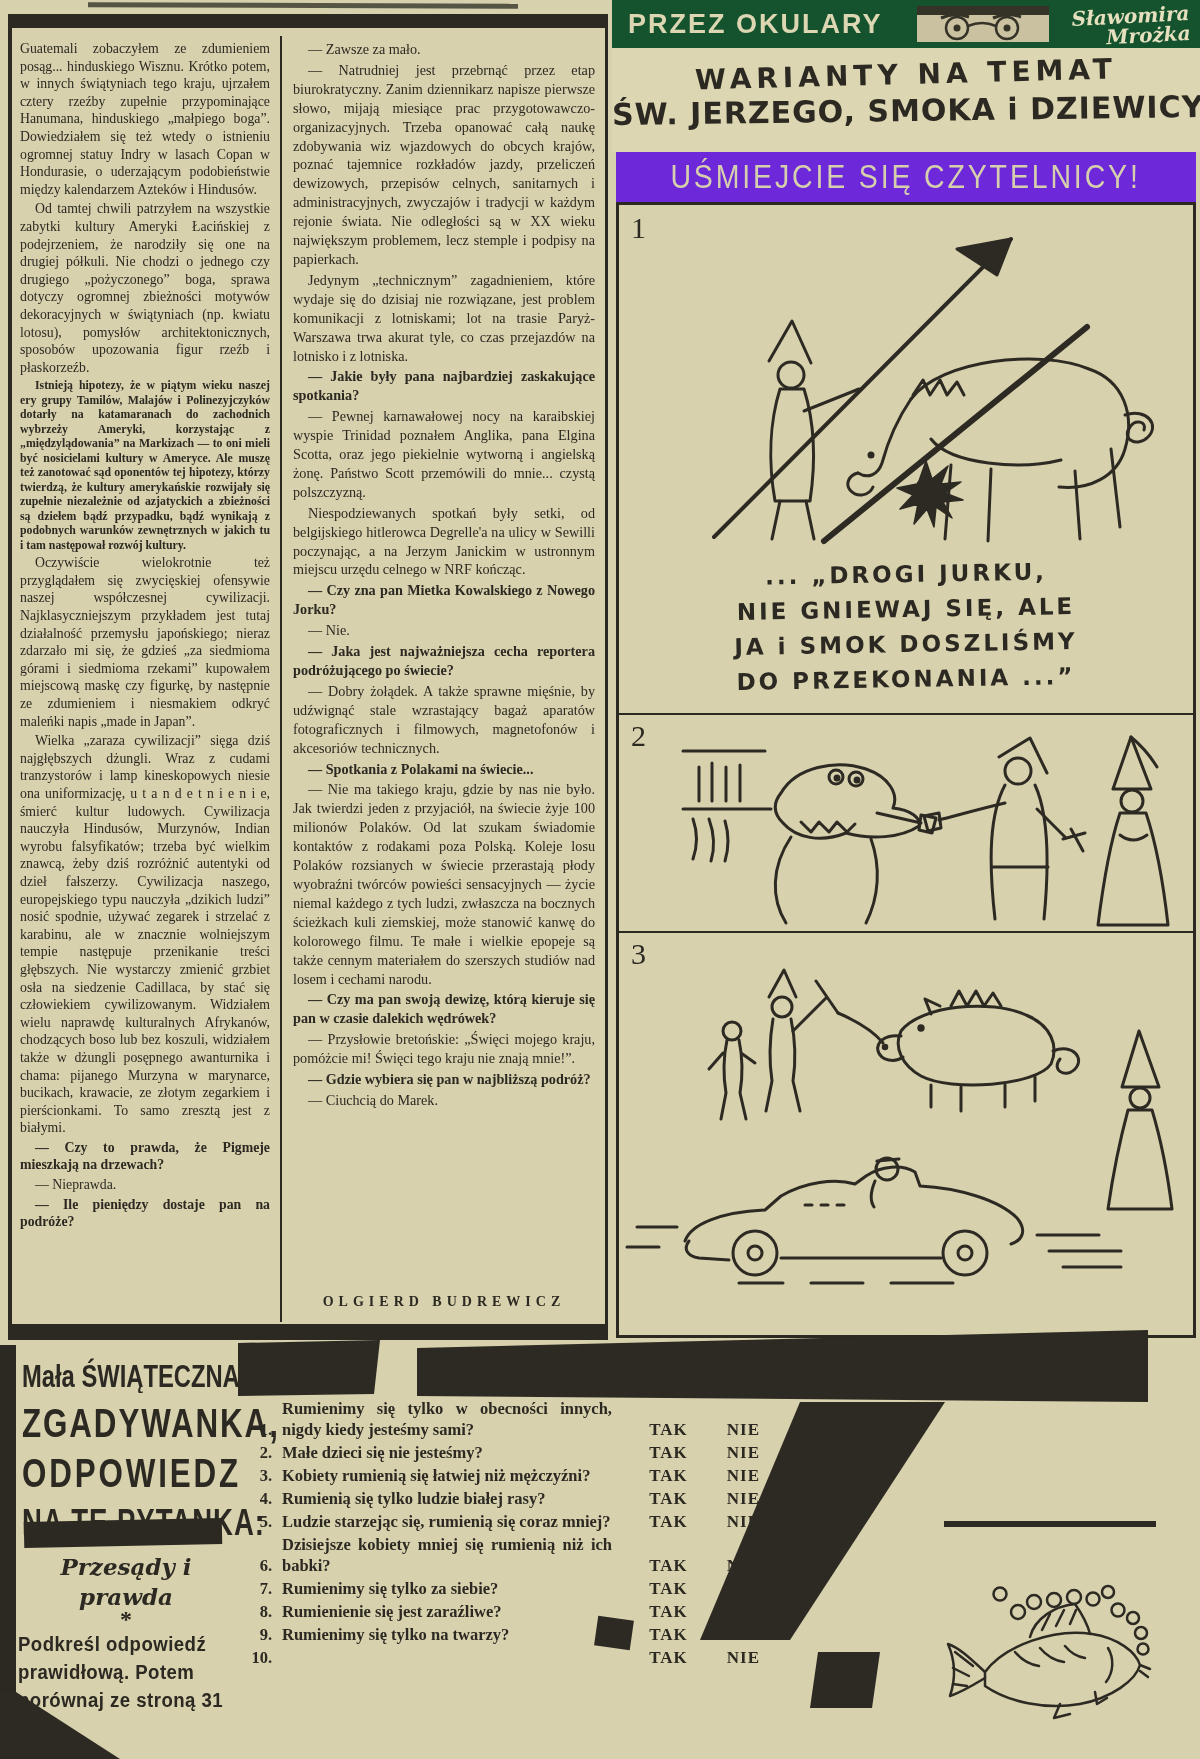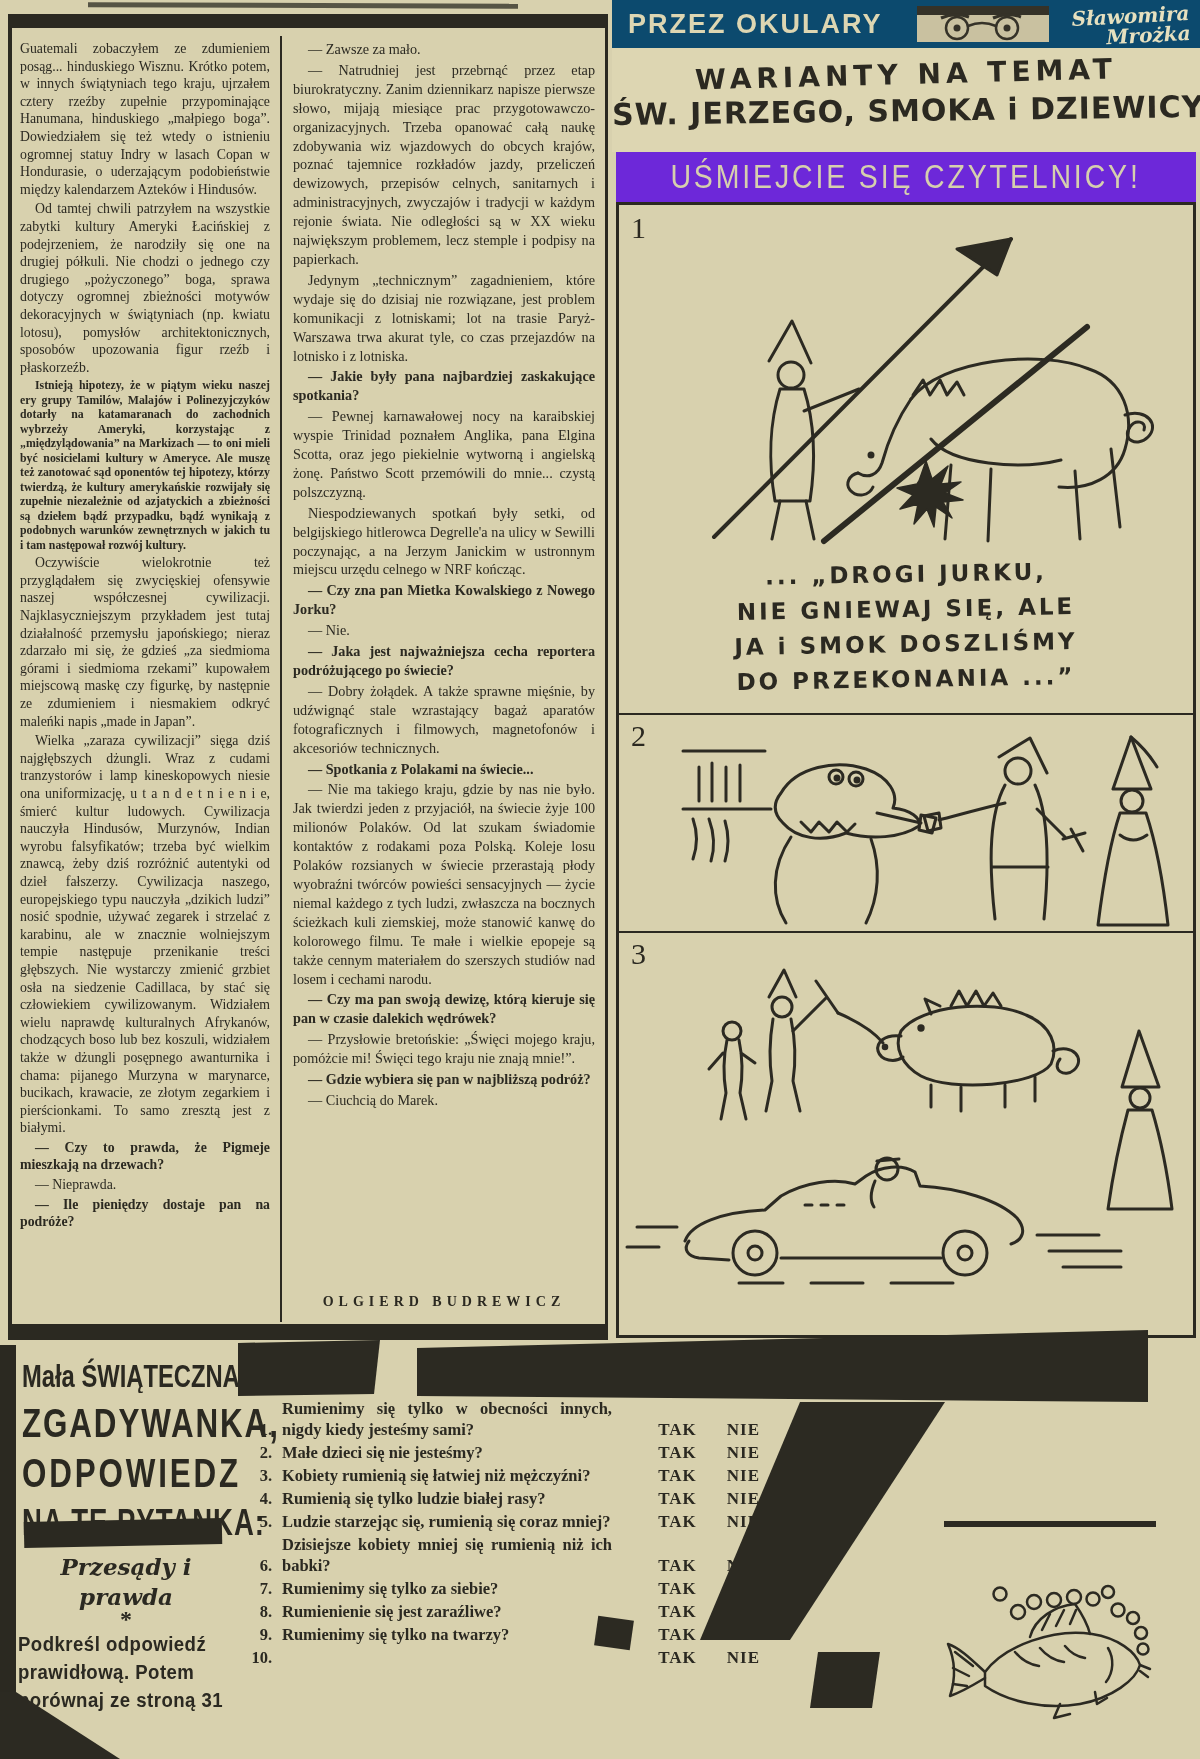--- a/index.html
+++ b/index.html
@@ -19,21 +19,21 @@
   .colL .para:nth-of-type(1){text-indent:0;}
   .t-q{font-weight:700;}
   .t-small{font-size:11.8px;line-height:14.5px;font-weight:700;}
   .byline{position:absolute;left:281px;top:1266px;width:302px;text-align:center;
     font-weight:700;font-size:14px;letter-spacing:5px;white-space:nowrap;}
 
   .scan-streak{position:absolute;left:88px;top:3px;width:430px;height:5px;
     background:#2b2921;opacity:.75;transform:rotate(.2deg);}
 
   
-  .rp-header{position:absolute;left:612px;top:0;width:588px;height:48px;background:#0c4a6e;
+  .rp-header{position:absolute;left:612px;top:0;width:588px;height:48px;background:#14532d;
     display:flex;align-items:center;padding:0 10px 0 16px;box-sizing:border-box;}
   .masthead{color:#ddd6b2;font-family:"Liberation Sans",sans-serif;font-weight:700;
     font-size:27px;letter-spacing:2px;white-space:nowrap;transform:scaleY(1.05);}
   .eyes{margin-left:34px;flex:none;}
   .author{margin-left:auto;text-align:right;color:#e6e0bf;
     font-family:"DejaVu Serif",serif;font-style:italic;font-weight:700;
     font-size:20px;line-height:20px;transform:rotate(-3deg);padding-top:4px;}
   .rp-title{position:absolute;left:612px;top:48px;width:588px;height:104px;
     background:#ddd6b2;text-align:center;overflow:hidden;}
   .rp-title1{margin-top:10px;font-family:"DejaVu Sans",sans-serif;font-weight:700;
@@ -74,21 +74,21 @@
     font-size:24px;font-weight:700;}
   .quiz-instr{position:absolute;left:18px;top:1630px;width:230px;
     font-family:"Liberation Sans",sans-serif;font-weight:700;font-size:20px;line-height:28px;
     letter-spacing:.5px;transform:scale(.93,1);transform-origin:left top;}
   .questions{position:absolute;left:238px;top:1398px;width:522px;display:flex;
     flex-direction:column;gap:2px;font-family:"Liberation Serif",serif;font-weight:700;}
   .qrow{display:flex;align-items:flex-end;}
   .qnum{flex:none;width:34px;text-align:right;padding-right:10px;
     font-size:16.5px;line-height:21px;}
   .qtext{flex:none;width:330px;font-size:16.5px;line-height:21px;text-align:justify;}
-  .answers{flex:none;margin-left:auto;display:flex;gap:30px;}
+  .answers{flex:none;margin-left:auto;display:flex;gap:39px;}
   .ans{font-size:17px;line-height:21px;letter-spacing:1px;}
 
   .decor{position:absolute;left:0;top:1320px;pointer-events:none;}
 </style>
 </head>
 <body>
 
 <div class="page">
 
   <div class="scan-streak"></div>

